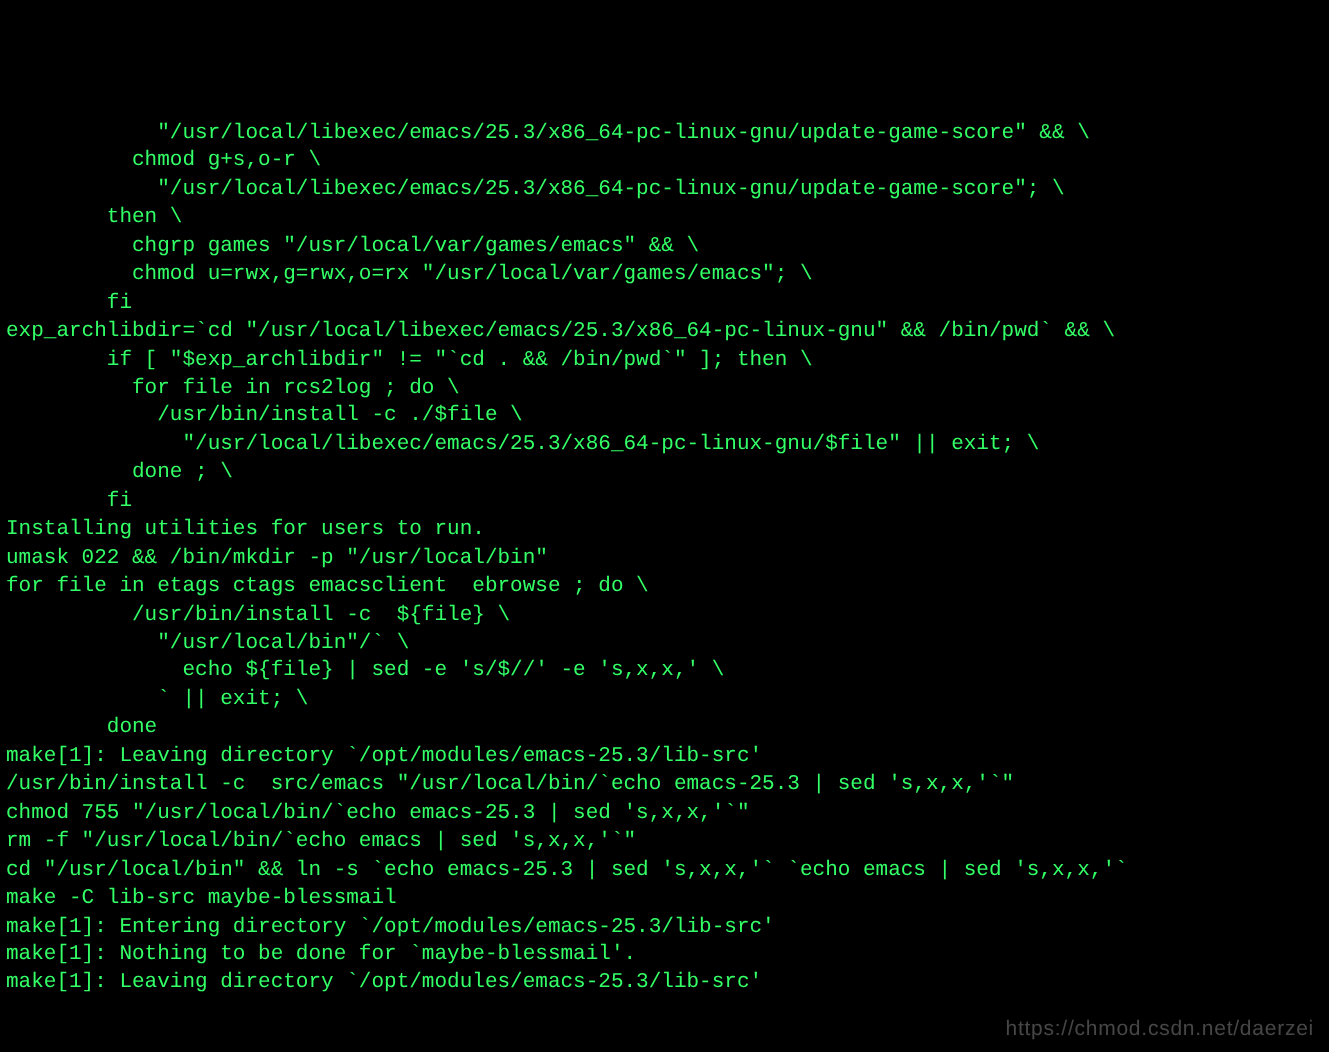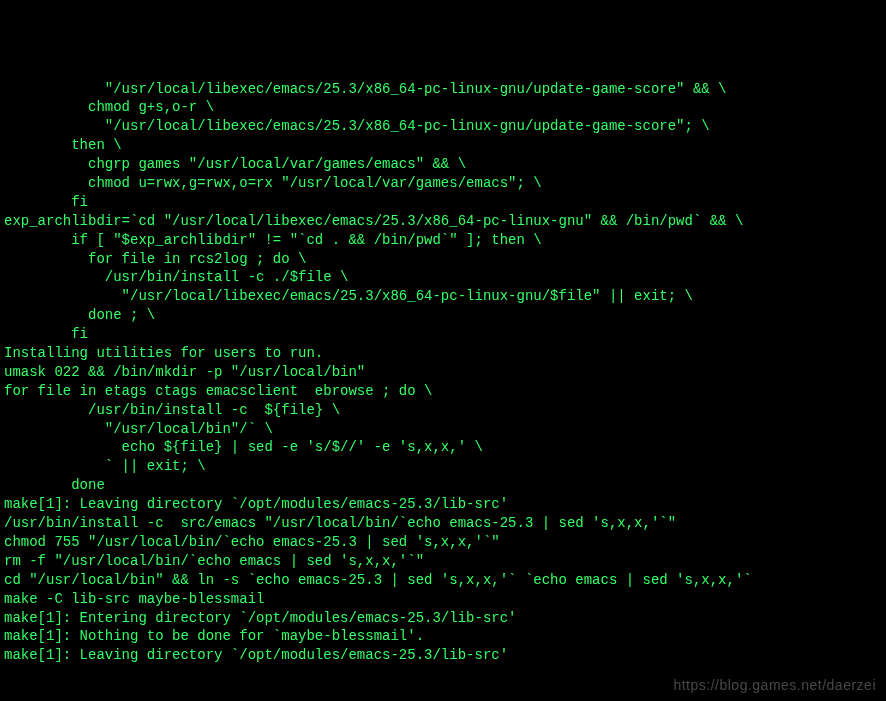--- a/index.html
+++ b/index.html
@@ -31,16 +31,16 @@
       pointer-events: none;
     }
   </style>
 </head>
 <body>
 
 
 
 <div id="terminal-output"><span class="term-line">            "/usr/local/libexec/emacs/25.3/x86_64-pc-linux-gnu/update-game-score" &amp;&amp; \</span><span class="term-line">          chmod g+s,o-r \</span><span class="term-line">            "/usr/local/libexec/emacs/25.3/x86_64-pc-linux-gnu/update-game-score"; \</span><span class="term-line">        then \</span><span class="term-line">          chgrp games "/usr/local/var/games/emacs" &amp;&amp; \</span><span class="term-line">          chmod u=rwx,g=rwx,o=rx "/usr/local/var/games/emacs"; \</span><span class="term-line">        fi</span><span class="term-line">exp_archlibdir=`cd "/usr/local/libexec/emacs/25.3/x86_64-pc-linux-gnu" &amp;&amp; /bin/pwd` &amp;&amp; \</span><span class="term-line">        if [ "$exp_archlibdir" != "`cd . &amp;&amp; /bin/pwd`" ]; then \</span><span class="term-line">          for file in rcs2log ; do \</span><span class="term-line">            /usr/bin/install -c ./$file \</span><span class="term-line">              "/usr/local/libexec/emacs/25.3/x86_64-pc-linux-gnu/$file" || exit; \</span><span class="term-line">          done ; \</span><span class="term-line">        fi</span><span class="term-line"></span><span class="term-line">Installing utilities for users to run.</span><span class="term-line">umask 022 &amp;&amp; /bin/mkdir -p "/usr/local/bin"</span><span class="term-line">for file in etags ctags emacsclient  ebrowse ; do \</span><span class="term-line">          /usr/bin/install -c  ${file} \</span><span class="term-line">            "/usr/local/bin"/` \</span><span class="term-line">              echo ${file} | sed -e 's/$//' -e 's,x,x,' \</span><span class="term-line">            ` || exit; \</span><span class="term-line">        done</span><span class="term-line">make[1]: Leaving directory `/opt/modules/emacs-25.3/lib-src'</span><span class="term-line">/usr/bin/install -c  src/emacs "/usr/local/bin/`echo emacs-25.3 | sed 's,x,x,'`"</span><span class="term-line">chmod 755 "/usr/local/bin/`echo emacs-25.3 | sed 's,x,x,'`"</span><span class="term-line">rm -f "/usr/local/bin/`echo emacs | sed 's,x,x,'`"</span><span class="term-line">cd "/usr/local/bin" &amp;&amp; ln -s `echo emacs-25.3 | sed 's,x,x,'` `echo emacs | sed 's,x,x,'`</span><span class="term-line">make -C lib-src maybe-blessmail</span><span class="term-line">make[1]: Entering directory `/opt/modules/emacs-25.3/lib-src'</span><span class="term-line">make[1]: Nothing to be done for `maybe-blessmail'.</span><span class="term-line">make[1]: Leaving directory `/opt/modules/emacs-25.3/lib-src'</span></div>
 
-<div class="watermark">https://blog.games.net/daerzei</div>
+<div class="watermark">https://chmod.csdn.net/daerzei</div>
 
 
 
 
 </body></html>

